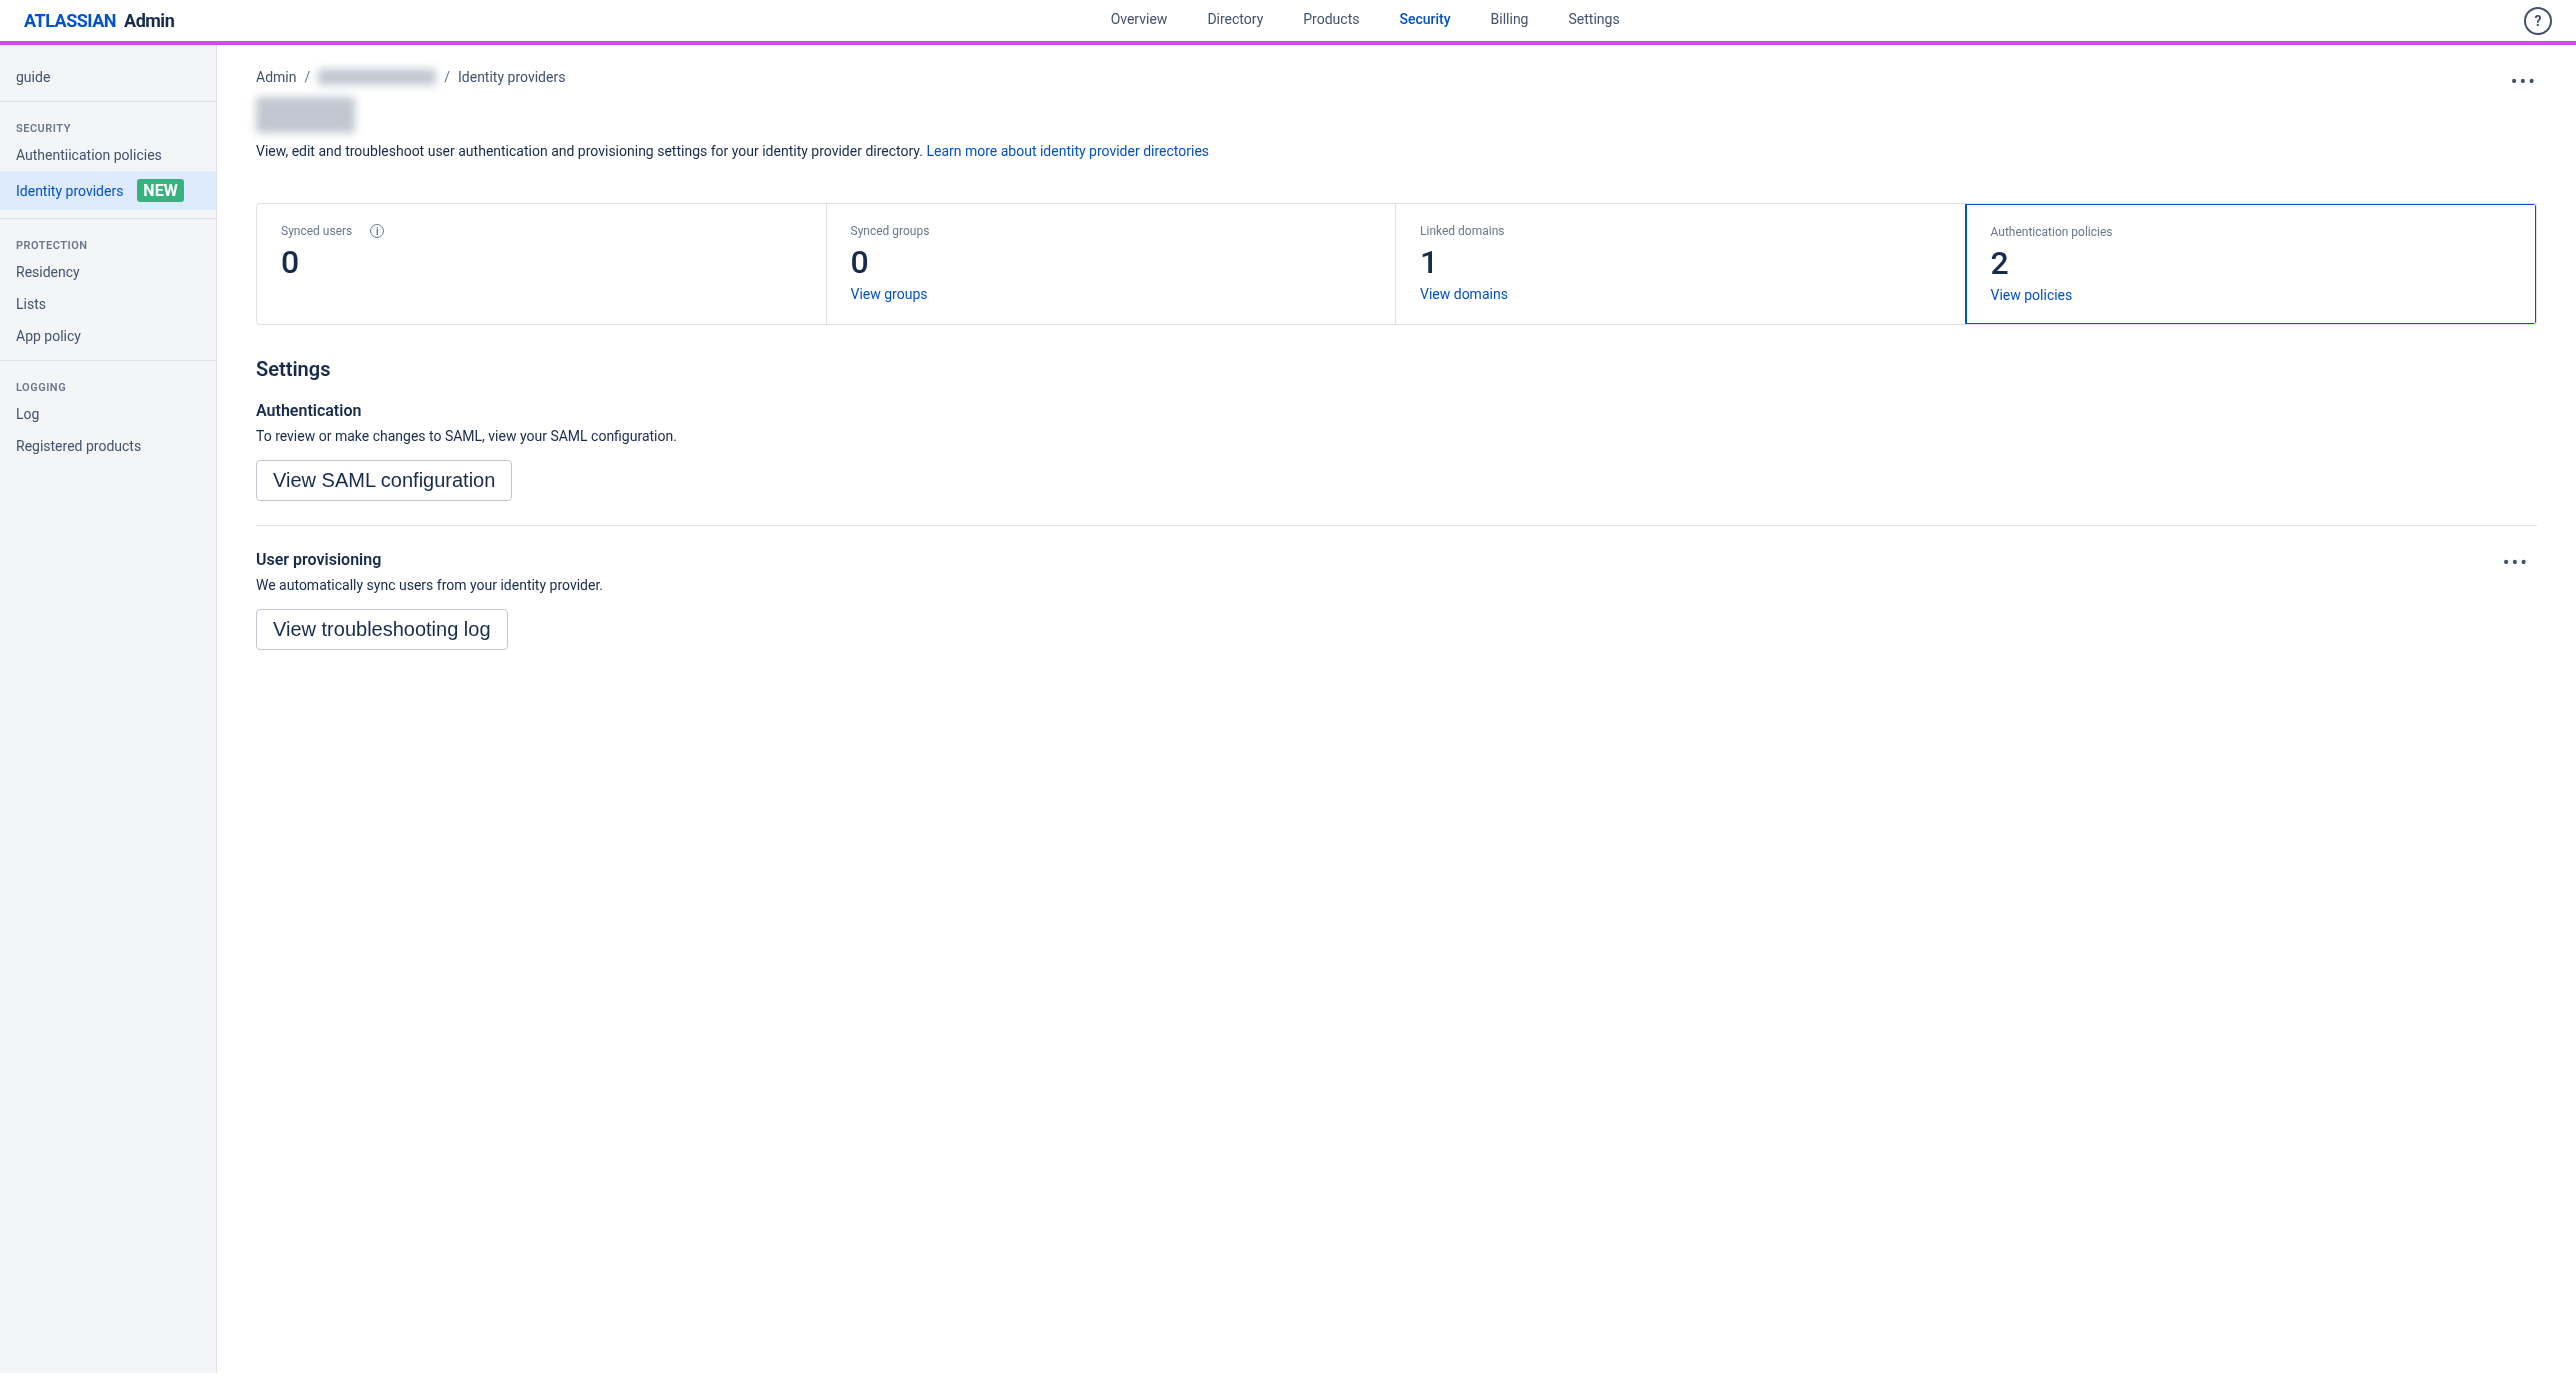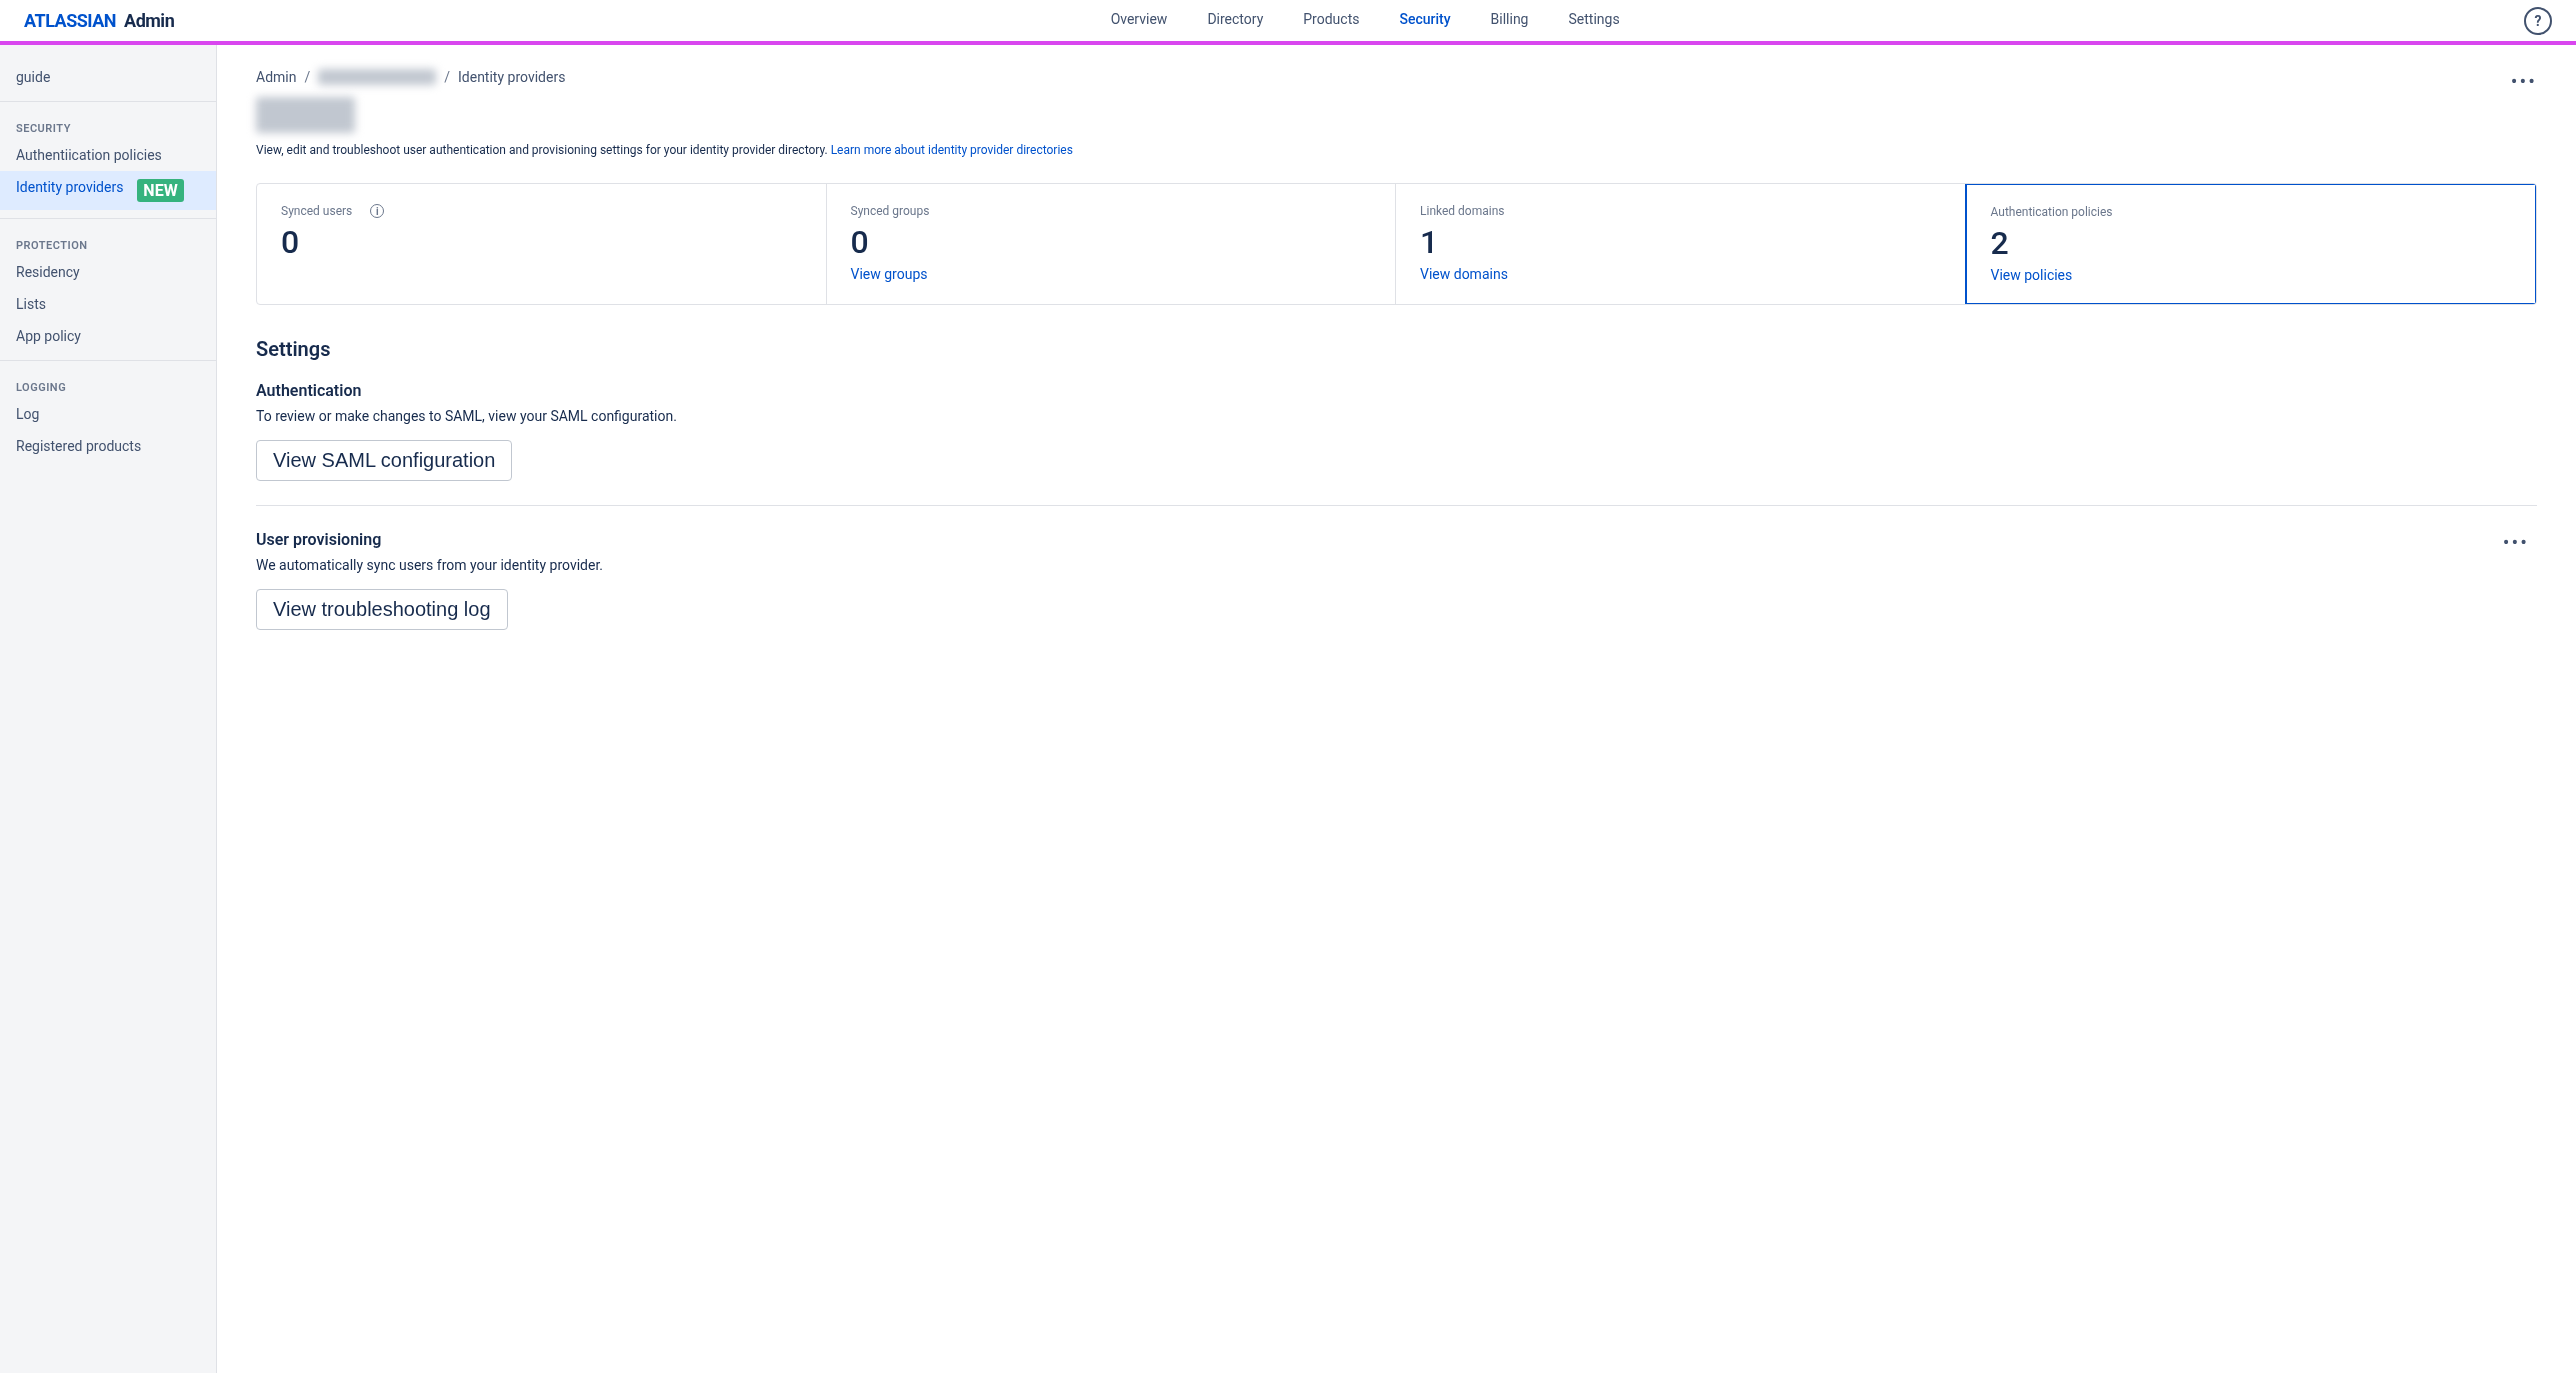--- a/index.html
+++ b/index.html
@@ -77,21 +77,21 @@
       padding: 16px 0;
       flex-shrink: 0;
       overflow: hidden;
     }
     .sidebar-item {
       padding: 8px 16px;
       cursor: pointer;
       color: #42526e;
       font-size: 14px;
       display: flex;
-      align-items: flex-start;
+      align-items: center;
       gap: 8px;
       white-space: nowrap;
       overflow: hidden;
     }
     .sidebar-item.active { color: #0052cc; background: #deebff; }
     .sidebar-section-label {
       padding: 12px 16px 4px;
       font-size: 11px;
       font-weight: 600;
       color: #6b778c;
@@ -156,23 +156,23 @@
       top: 24px;
       cursor: pointer;
       color: #42526e;
       font-size: 20px;
       letter-spacing: 2px;
     }
 
     
     .description-text {
       color: #172b4d;
-      font-size: 12px;
+      font-size: 14px;
       line-height: 1.5;
-      margin-bottom: 24px;
+      margin-bottom: 41px;
       margin-top: 8px;
     }
     .description-text a { color: #0052cc; text-decoration: none; }
 
     
     .stats-row {
       display: flex;
       gap: 0;
       border: 1px solid #dfe1e6;
       border-radius: 4px;

